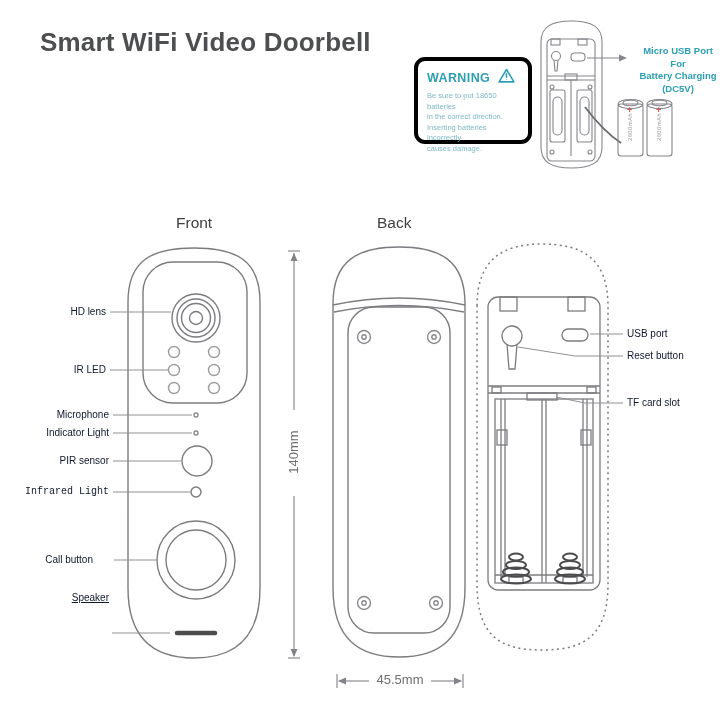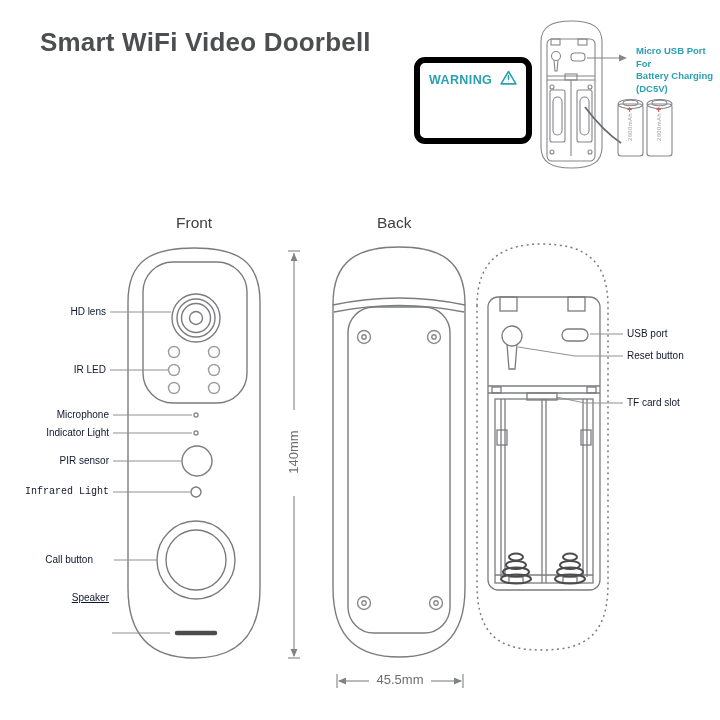--- a/index.html
+++ b/index.html
@@ -27,28 +27,28 @@
   .lbl-usb       { left:627px; top:326px; }
   .lbl-reset     { left:627px; top:348px; }
   .lbl-tf        { left:627px; top:395px; }
 
   .dim-label { position:absolute; font-size:13px; color:#6d6e71; text-align:center;
                width:80px; line-height:16px; }
   .dim-h { left:254px; top:444px; transform:rotate(-90deg); }
   .dim-w { left:360px; top:672px; }
 
   .warning-box { position:absolute; left:414px; top:57px; width:118px; height:87px;
-                 border:6px solid #000000; border-radius:11px; box-sizing:border-box;
+                 border:4px solid #000000; border-radius:11px; box-sizing:border-box;
                  padding:7px 9px 0; background:#fff; }
   .warning-head { display:flex; align-items:center; gap:8px; }
   .warning-title { font-size:12.5px; font-weight:bold; color:#2b9fb3; letter-spacing:0.4px; }
   .warning-body { margin-top:4px; font-size:7.5px; line-height:10.5px; color:#7fb9c8; }
 
   .usb-callout { position:absolute; left:636px; top:45px; font-size:9.5px; font-weight:bold;
-                 color:#2b9fb3; line-height:12.5px; }
+                 color:#2b9fb3; line-height:12.5px;text-align:center; }
 
   .battery-caption { position:absolute; left:598px; top:161px; width:94px; text-align:center;
                      font-size:10px; line-height:13px; color:#6d6e71; }
 
   .battery-plus { position:absolute; font-size:9px; font-weight:bold; color:#e0524e; }
   .plus1 { left:627px; top:105px; }
   .plus2 { left:656px; top:105px; }
 
   .battery-capacity { position:absolute; width:44px; text-align:center; font-size:6px;
                       color:#97989b; transform:rotate(-90deg); letter-spacing:0.3px; }
@@ -226,20 +226,26 @@
     <div class="warning-head">
       <span class="warning-title">WARNING</span>
       <span>
         <svg width="17" height="15" viewBox="0 0 24 21" fill="none" stroke="#2b9fb3" stroke-width="2.2" stroke-linejoin="round">
           <path d="M12 2 L22.5 19.5 H1.5 Z"></path>
           <line x1="12" y1="8" x2="12" y2="13" stroke-linecap="round"></line>
           <circle cx="12" cy="16.2" r="0.6" fill="#2b9fb3" stroke="none"></circle>
         </svg>
       </span>
     </div>
+    <div class="warning-body">
+      <div>Be sure to put 18650 batteries</div>
+      <div>in the correct direction.</div>
+      <div>Inserting batteries incorrectly</div>
+      <div>causes damage.</div>
+    </div>
   </div>
 
   <div class="usb-callout">
     <div>Micro USB Port For</div>
     <div>Battery Charging</div>
     <div>(DC5V)</div>
   </div>
 
   <div class="battery-plus plus1">+</div>
   <div class="battery-plus plus2">+</div>

